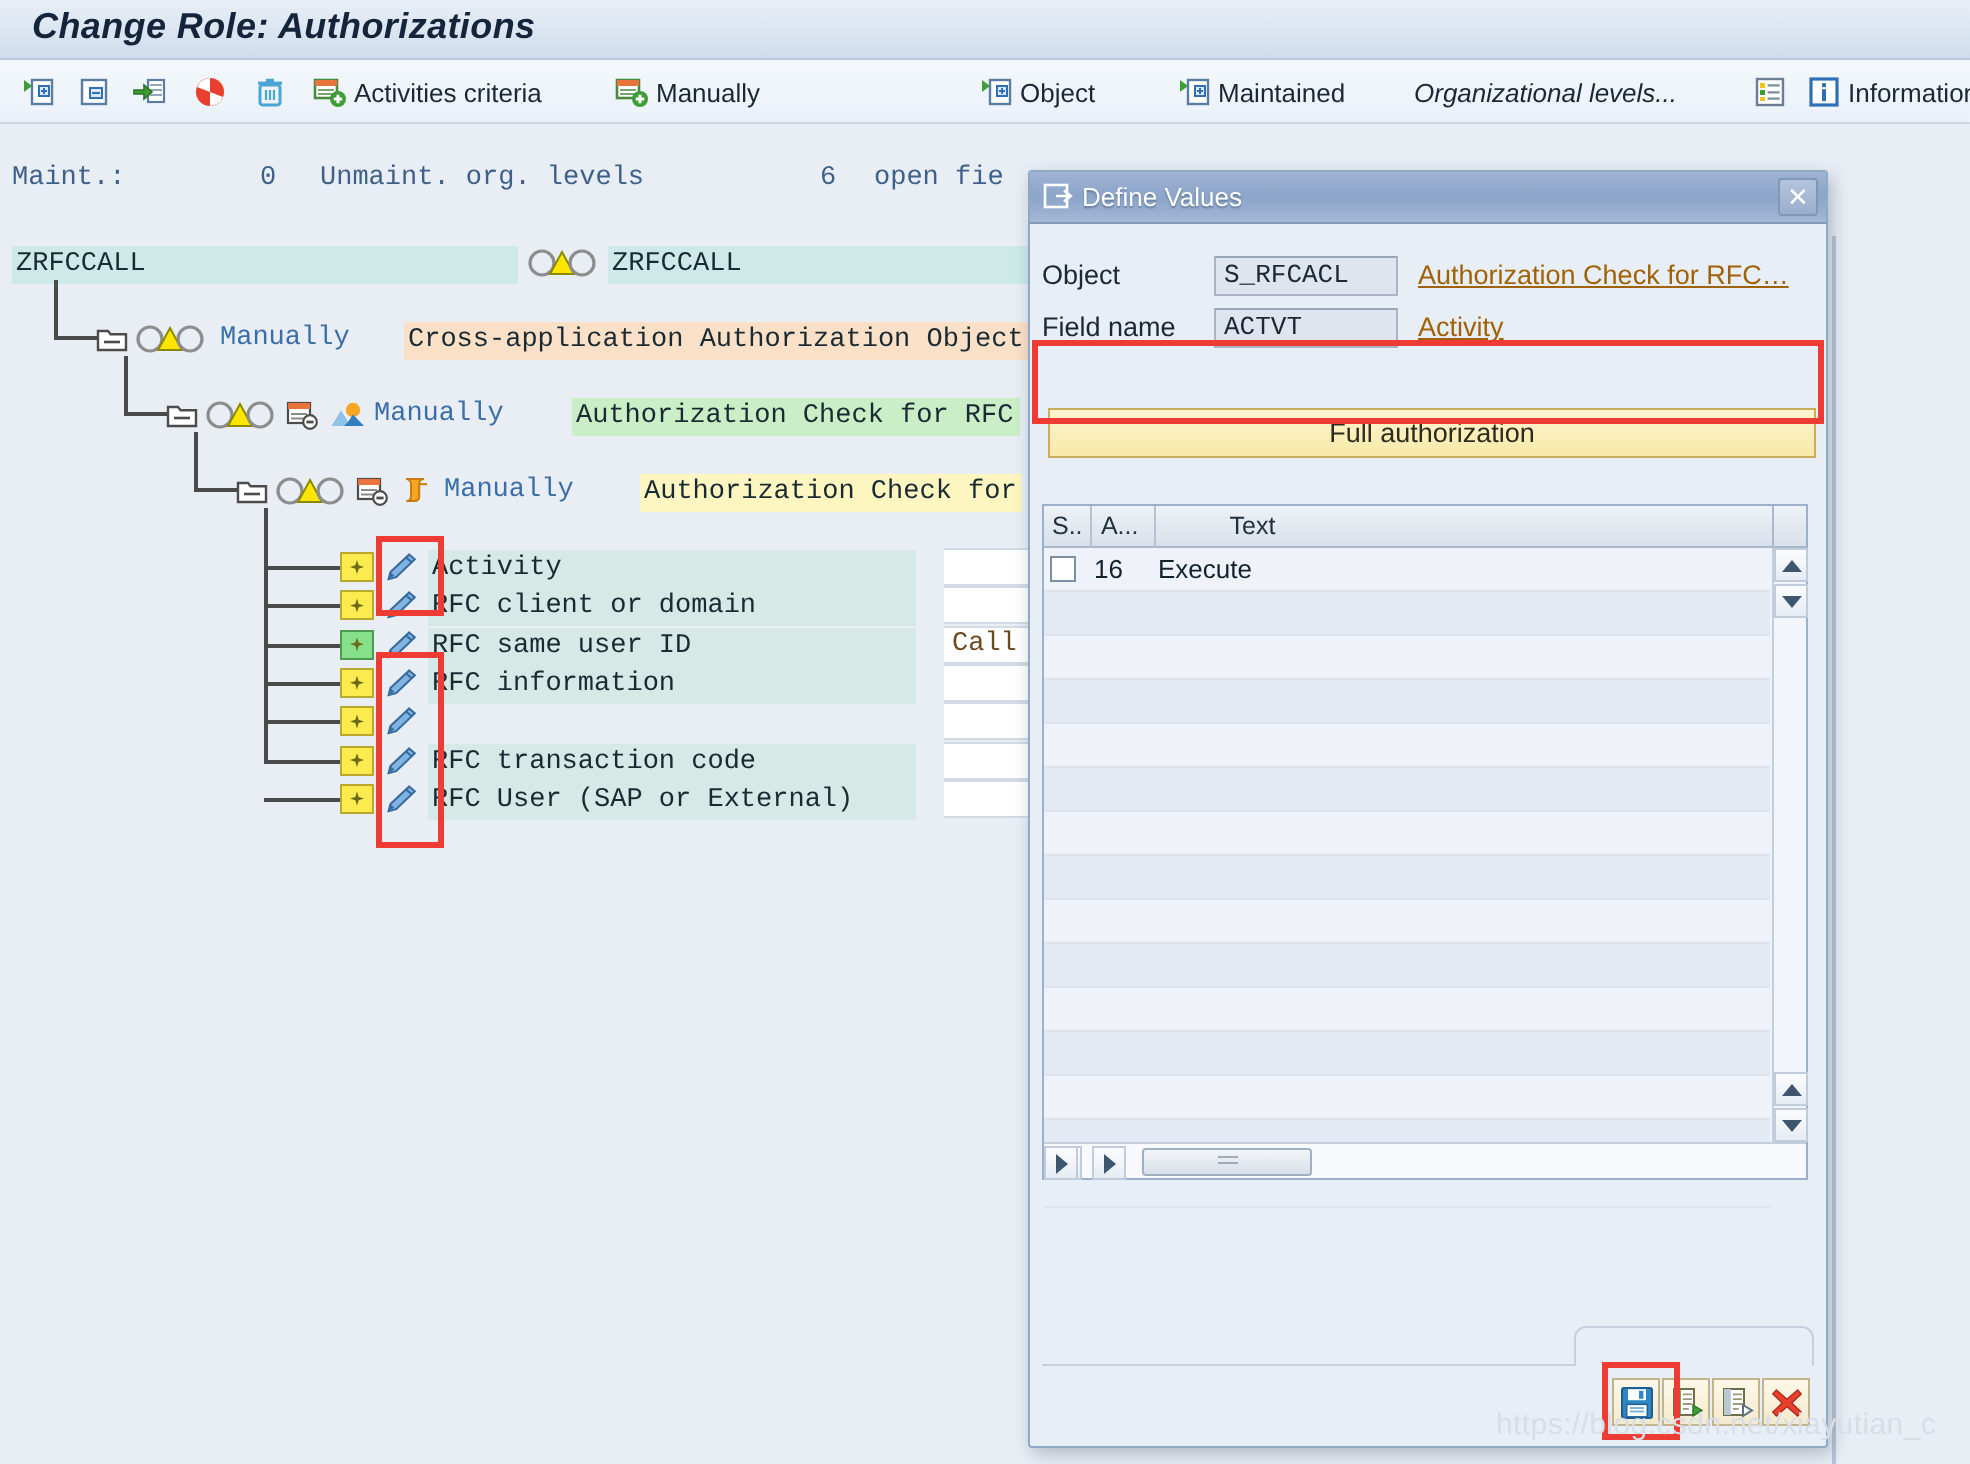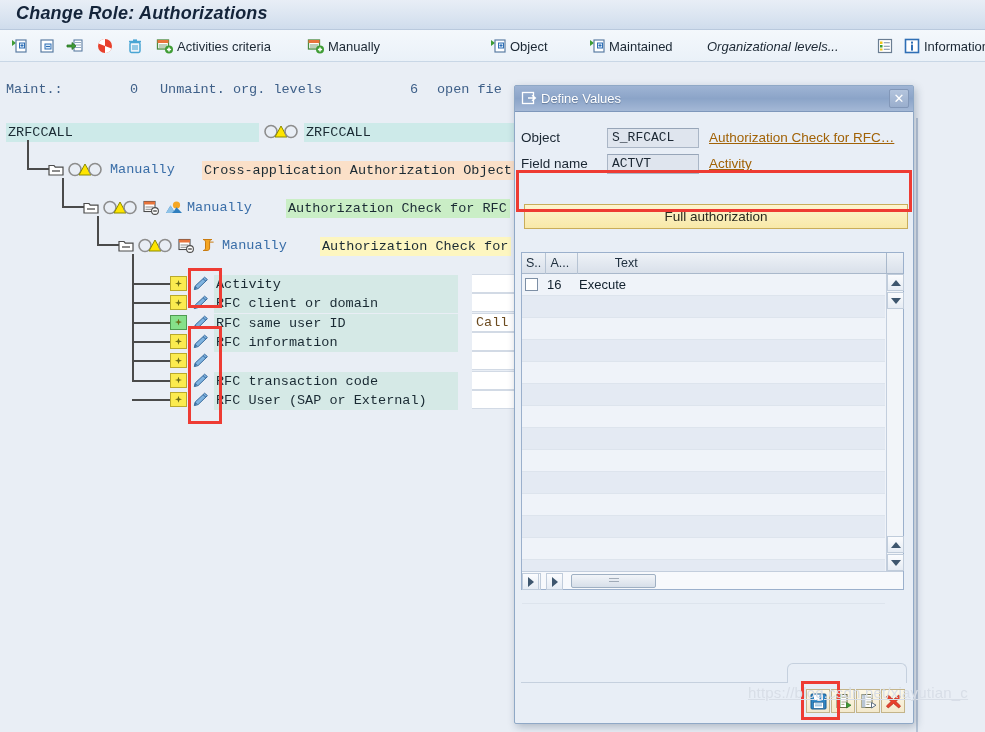--- a/index.html
+++ b/index.html
@@ -239,23 +239,23 @@
     position: absolute; right: 2px; bottom: 2px; height: 28px;
     display: flex; align-items: center; gap: 1px;
   }
   .ibtn {
     width: 24px; height: 24px; border: 1px solid #c3b48a;
     background: linear-gradient(to bottom,#fdf8e8,#f3e9cd);
     display:flex; align-items:center; justify-content:center; cursor: pointer;
   }
 
   .watermark {
-    position: absolute; left: 748px; top: 684px;
+    position: absolute; left: 748px; top: 704px;
     font-size: 15px; color: #d8dee7; white-space: nowrap;
-    letter-spacing: .2px; pointer-events: none; text-decoration: underline;
+    letter-spacing: .2px; pointer-events: none;
   }
 </style>
 </head>
 <body>
 
 <div id="app">
 
   <div class="titlebar">
     <div class="title">Change Role: Authorizations</div>
   </div>

